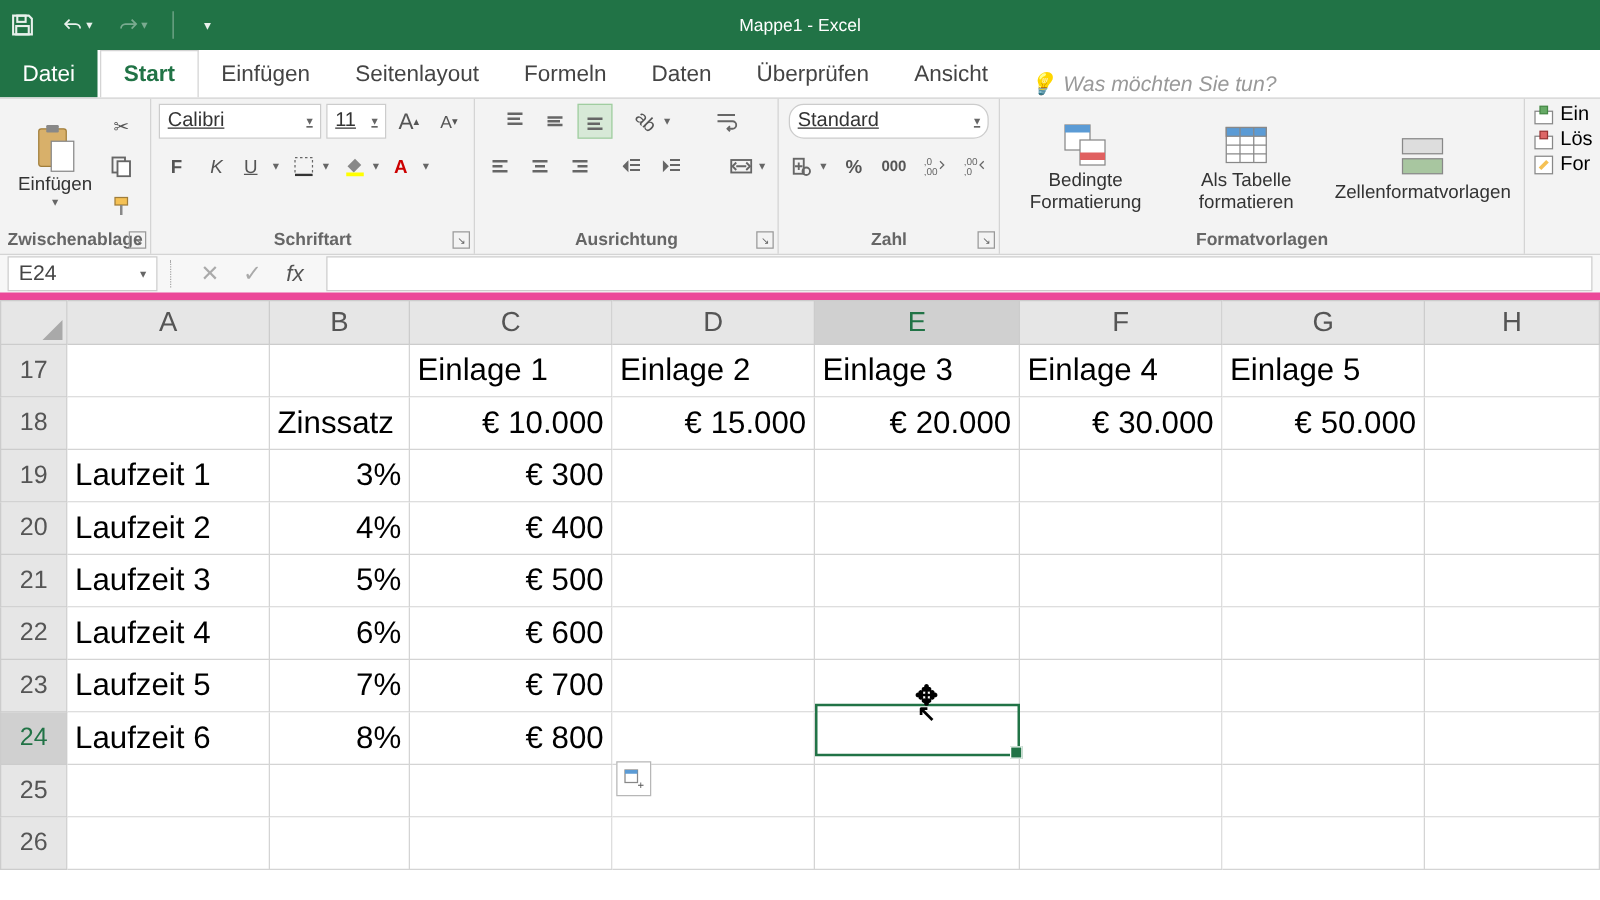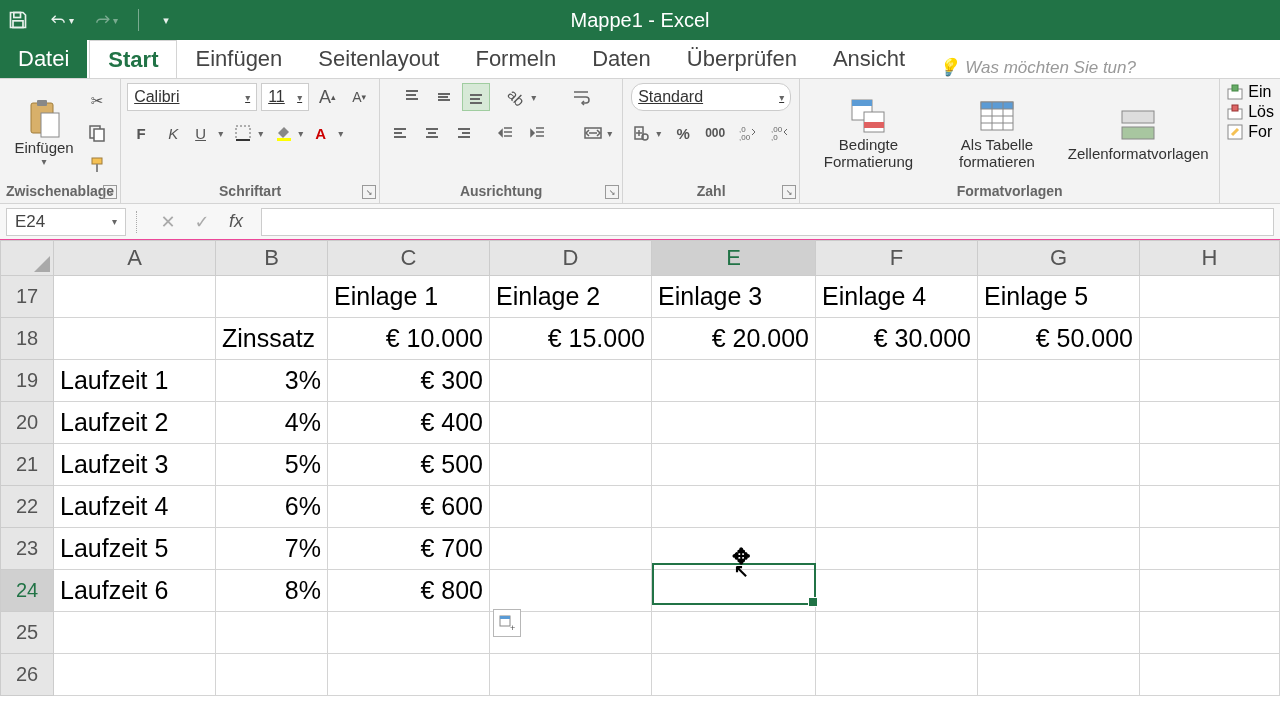--- a/index.html
+++ b/index.html
@@ -41,38 +41,38 @@
     opacity: 0.9;
   }
   .qat-item.disabled { opacity: 0.4; }
   .qat-sep {
     width:1px; height:22px; background: rgba(255,255,255,0.4);
   }
   .title-text {
     position: absolute;
     left: 50%;
     transform: translateX(-50%);
-    font-size: 20px;
+    font-size: 14px;
     color: #fff;
   }
 
   
   .ribbon-tabs {
     height: 38px;
     display: flex;
     align-items: flex-end;
     background: #fff;
     border-bottom: 0;
   }
   .tab {
     padding: 0 18px;
     height: 38px;
     display: flex;
     align-items: center;
-    font-size: 22px;
+    font-size: 18px;
     color: #444;
     cursor: pointer;
     position: relative;
     text-align: center;
   }
   .tab.file {
     background: #217346;
     color: #fff;
     margin-right: 2px;
   }
@@ -168,21 +168,21 @@
     font-size:15px;color:#555;
   }
   .ctrl.sel{border:1px solid #a0cda0;background:#d7e9d7;}
   .ctrl.wide{width:36px;justify-content:space-between;padding:0 4px;}
 
   
   .formula-bar {
     height: 36px;
     display:flex;
     align-items:center;
-    border-bottom:1px solid #ec4899;
+    border-bottom:6px solid #ec4899;
     background:#f7f7f7;
     padding:3px 6px;
     gap:6px;
   }
   .name-box{
     width:120px;height:28px;background:#fff;border:1px solid #ccc;
     display:flex;align-items:center;justify-content:space-between;
     padding:0 8px;font-size:17px;color:#444;
   }
   .fx-btns{display:flex;align-items:center;gap:8px;margin-left:8px;}

